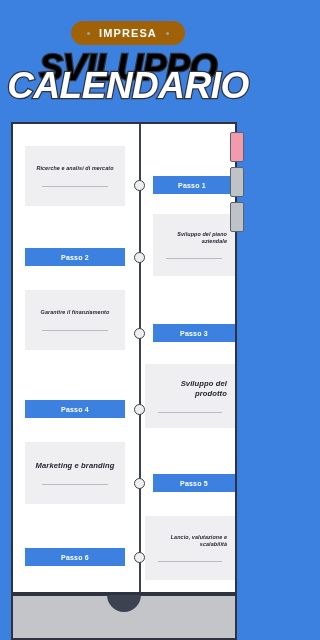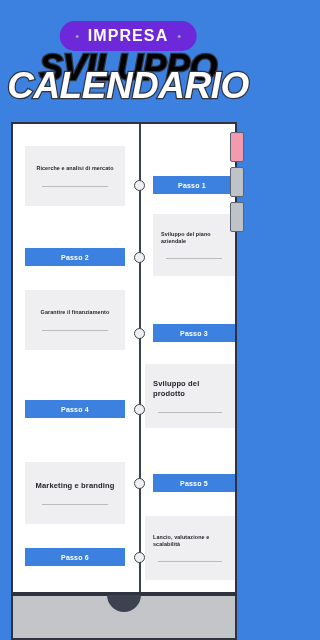--- a/index.html
+++ b/index.html
@@ -9,25 +9,25 @@
   }
   body{ background:#3d81e0; position:relative; }
 
   
   .header{
     position:absolute; left:0; top:0; width:256px; height:118px;
     z-index:5;
   }
   .badge{
     position:absolute; left:50%; top:21px; transform:translateX(-50%);
-    background:#6d28d9; color:#ffffff;
+    background:#a16207; color:#ffffff;
     border-radius:20px;
     padding:6px 16px 6px 16px;
     display:flex; align-items:center; gap:9px;
-    font-size:16px; font-weight:bold; letter-spacing:1.1px;
+    font-size:11px; font-weight:bold; letter-spacing:1.1px;
     white-space:nowrap;
   }
   .badge .dot{
     width:3px; height:3px; border-radius:50%; background:#9aa0ad;
     flex:0 0 auto;
   }
   .title-wrap{
     position:absolute; left:0; top:47px; width:256px; height:62px;
   }
   .title-line{
@@ -98,22 +98,23 @@
   .item{ position:absolute; }
 
   .note{
     background:#efeff1;
     display:flex; flex-direction:column;
     align-items:center; justify-content:center;
     padding:6px 8px;
   }
   .note-title{
     font-size:5.4px; font-weight:bold; color:#23262e;
-    text-align:left; line-height:1.35;
+    text-align:right; line-height:1.35;
     letter-spacing:0.1px;
+    font-style:italic;
   }
   .note-title.big{ font-size:7.6px; }
   .note-rule{
     margin-top:13px;
     width:78%; height:1px; background:#b9bbc0;
   }
   .note-rule.wide{ width:86%; }
 
   .step{
     background:#3d81e0;
@@ -198,21 +199,21 @@
     </div>
 
     <div class="item note" style="left:132px; top:240px; width:90px; height:64px;">
       <div class="note-title big">Sviluppo del prodotto</div>
       <div class="note-rule wide"></div>
     </div>
     <div class="item step" style="left:12px; top:276px; width:100px; height:18px;">
       <span>Passo 4</span>
     </div>
 
-    <div class="item note" style="left:12px; top:318px; width:100px; height:62px;margin-top:20px;">
+    <div class="item note" style="left:12px; top:318px; width:100px; height:62px;">
       <div class="note-title big">Marketing e branding</div>
       <div class="note-rule"></div>
     </div>
     <div class="item step" style="left:140px; top:350px; width:82px; height:18px;">
       <span>Passo 5</span>
     </div>
 
     <div class="item note" style="left:132px; top:392px; width:90px; height:64px;">
       <div class="note-title">Lancio, valutazione e scalabilità</div>
       <div class="note-rule wide"></div>

